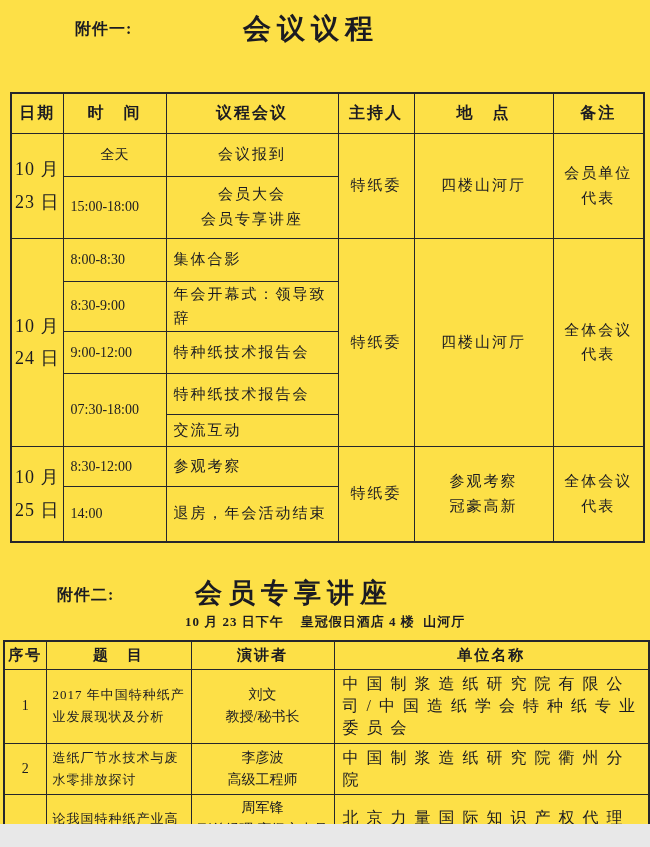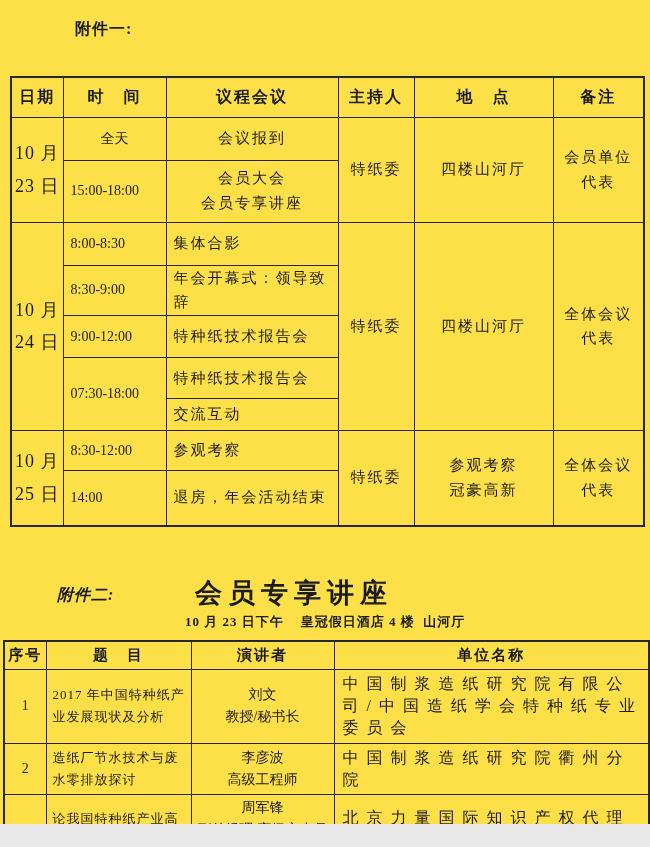--- a/index.html
+++ b/index.html
@@ -3,37 +3,37 @@
 <meta charset="utf-8">
 <style>
   html,body{margin:0;padding:0;background:#e8e8e8;}
   .page{
     position:relative;width:650px;height:824px;background:#fde047;
     font-family:"Liberation Serif","DejaVu Serif",serif;color:#1b1b22;
     overflow:hidden;margin:0 auto;
   }
   .att-label{position:absolute;font-size:16px;font-weight:bold;letter-spacing:1px;}
   .lbl1{left:75px;top:19px;}
-  .lbl2{left:57px;top:585px;font-style:italic;}
+  .lbl2{left:57px;top:585px;}
   .doc-title{position:absolute;font-weight:bold;text-align:center;letter-spacing:6px;}
   .t1pos{left:0;width:622px;top:10px;font-size:28px;}
   .t2pos{left:0;width:588px;top:575px;font-size:27px;}
   .subtitle{
     position:absolute;left:0;width:650px;top:613px;text-align:center;
     font-size:13px;font-weight:bold;white-space:pre;letter-spacing:1px;
   }
   table.t{
     position:absolute;border-collapse:collapse;table-layout:fixed;
     border:2px solid #26262c;
   }
   table.t td{
     border:1px solid #26262c;vertical-align:middle;overflow:hidden;
     white-space:pre-line;padding:0;
   }
-  .table1{left:10px;top:76px;width:633px;}
+  .table1{left:10px;top:92px;width:633px;}
   .table2{left:3px;top:640px;width:645px;}
   
   .rh40{height:40px}.rh43{height:43px}.rh62{height:62px}.rh44{height:44px}
   .rh42{height:42px}.rh41{height:41px}.rh32{height:32px}.rh55{height:55px}
   .rh28{height:28px}.rh60{height:60px}.rh45{height:42px}.rh70{height:70px}
   
   .hd{font-weight:bold;font-size:16px;text-align:center;letter-spacing:2px;}
   .hd2{font-weight:bold;font-size:15px;text-align:center;letter-spacing:2px;}
   .c{text-align:center;}
   .l{text-align:left;padding-left:7px !important;padding-right:4px !important;}
@@ -45,20 +45,21 @@
   .topic{font-size:13px;letter-spacing:1px;text-align:left;line-height:1.7;padding:2px 3px 2px 6px !important;}
   .spk{font-size:14px;text-align:center;line-height:1.55;}
   .org{font-size:16px;letter-spacing:8px;text-align:left;line-height:1.4;padding:3px 2px 3px 8px !important;}
 </style>
 </head>
 <body>
 
 <div class="page">
 
   <div class="att-label lbl1">附件一:</div>
+  <div class="doc-title t1pos">会议议程</div>
 
   <table class="t table1">
     <colgroup>
       <col style="width:52px">
         <col style="width:103px">
         <col style="width:172px">
       <col style="width:76px">
         <col style="width:139px">
         <col style="width:91px">
     </colgroup>

